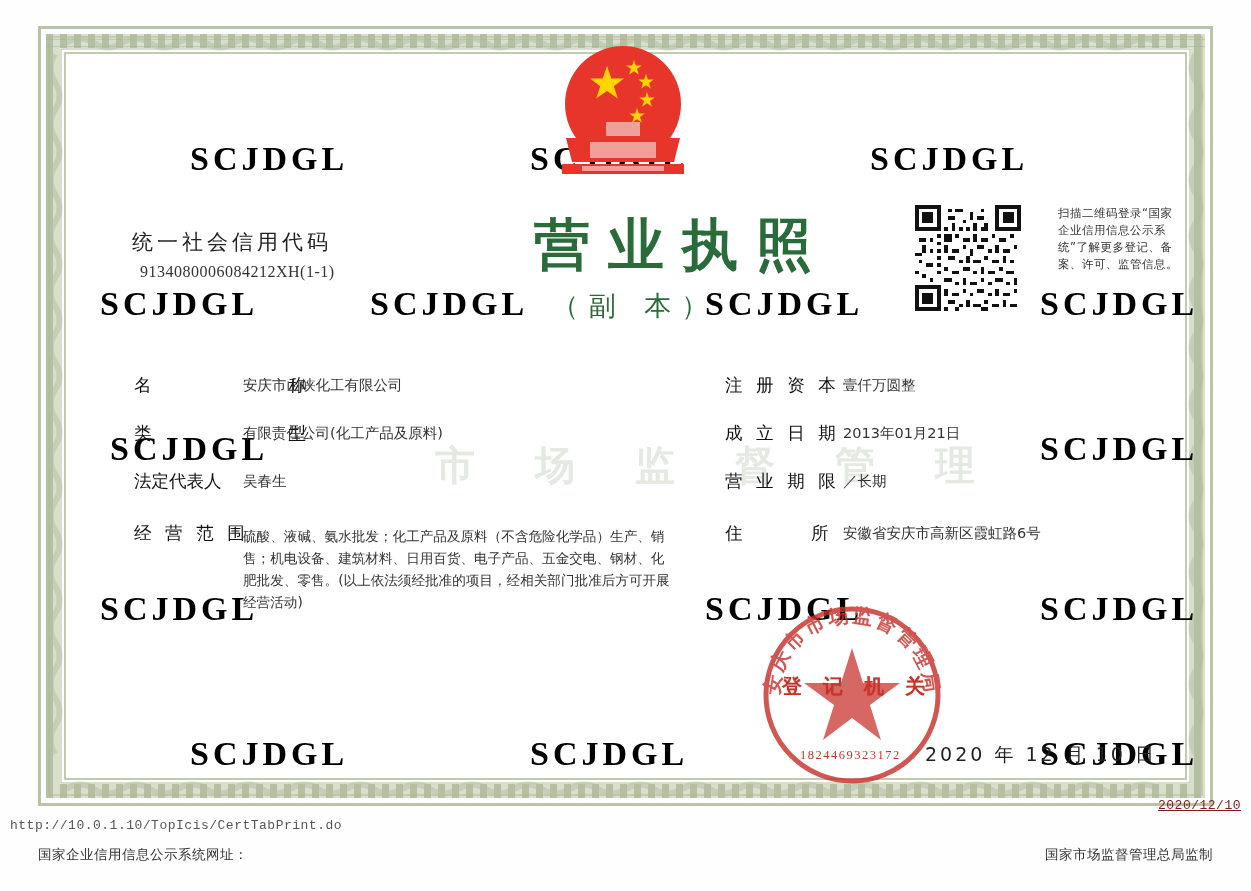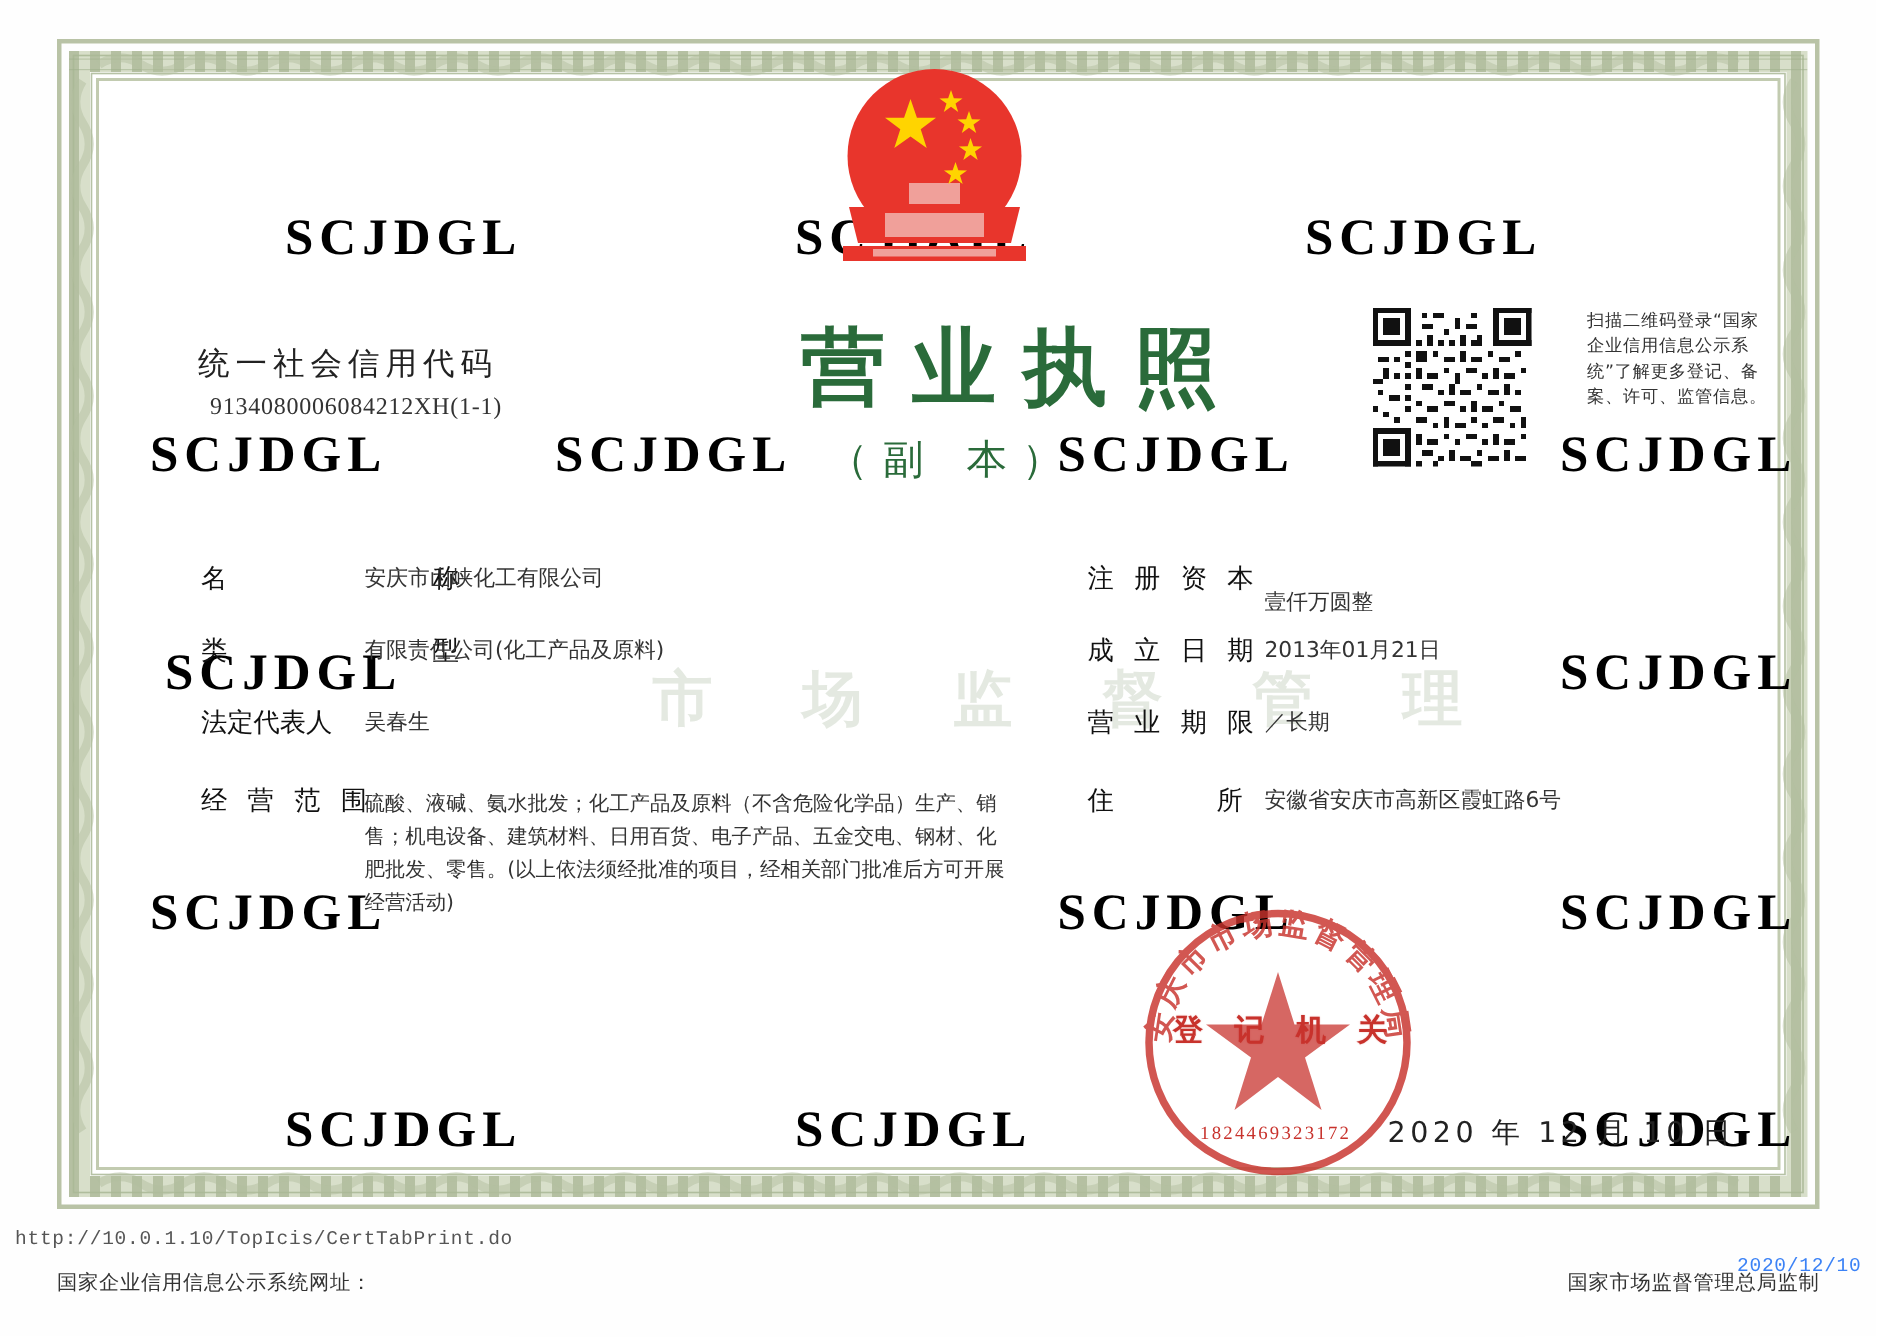--- a/index.html
+++ b/index.html
@@ -230,25 +230,26 @@
   .footer-url {
     position: absolute;
     left: 10px; top: 818px;
     font-size: 13px;
     color: #555;
     font-family: "Liberation Mono", monospace;
     letter-spacing: 0.5px;
   }
   .footer-date {
     position: absolute;
-    right: 10px; top: 836px;
+    right: 10px; top: 798px;
     font-size: 13px;
-    color: #3b82f6;
+    color: #7f1d1d;
     font-family: "Liberation Mono", monospace;
     letter-spacing: 0.5px;
+    text-decoration: underline;
   }
   .footer-left {
     position: absolute;
     left: 38px; top: 846px;
     font-size: 13.5px;
     color: #333;
     font-family: "DejaVu Sans", sans-serif;
     letter-spacing: 0.5px;
   }
   .footer-right {
@@ -465,21 +466,21 @@
   <div class="field-label label-2" style="left:134px; top:421px;">类　　型</div>
   <div class="field-value" style="left:243px; top:424px;">有限责任公司(化工产品及原料)</div>
 
   <div class="field-label label-4" style="left:134px; top:469px;">法定代表人</div>
   <div class="field-value" style="left:243px; top:472px;">吴春生</div>
 
   <div class="field-label label-3" style="left:134px; top:521px;">经 营 范 围</div>
   <div class="scope-value">硫酸、液碱、氨水批发；化工产品及原料（不含危险化学品）生产、销售；机电设备、建筑材料、日用百货、电子产品、五金交电、钢材、化肥批发、零售。(以上依法须经批准的项目，经相关部门批准后方可开展经营活动)</div>
 
   <div class="field-label label-3" style="left:725px; top:373px;">注 册 资 本</div>
-  <div class="field-value" style="left:843px; top:376px;margin-top:16px;">壹仟万圆整</div>
+  <div class="field-value" style="left:843px; top:376px;">壹仟万圆整</div>
 
   <div class="field-label label-3" style="left:725px; top:421px;">成 立 日 期</div>
   <div class="field-value" style="left:843px; top:424px;">2013年01月21日</div>
 
   <div class="field-label label-3" style="left:725px; top:469px;">营 业 期 限</div>
   <div class="field-value" style="left:843px; top:472px;">／长期</div>
 
   <div class="field-label label-3" style="left:725px; top:521px;">住　　　所</div>
   <div class="field-value" style="left:843px; top:524px;">安徽省安庆市高新区霞虹路6号</div>
 

